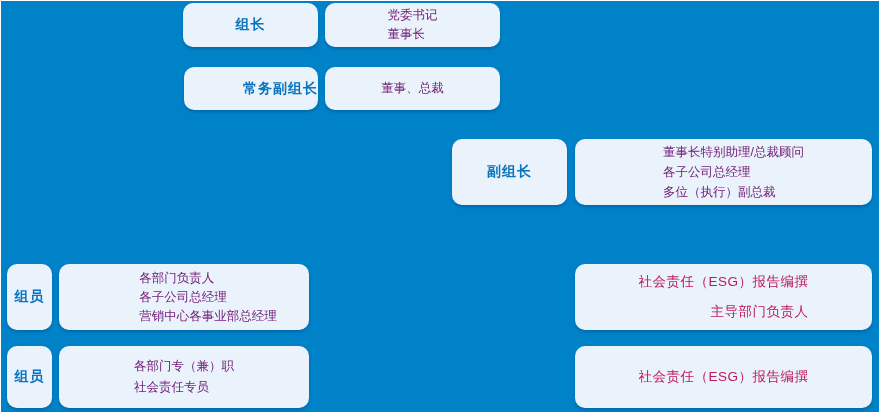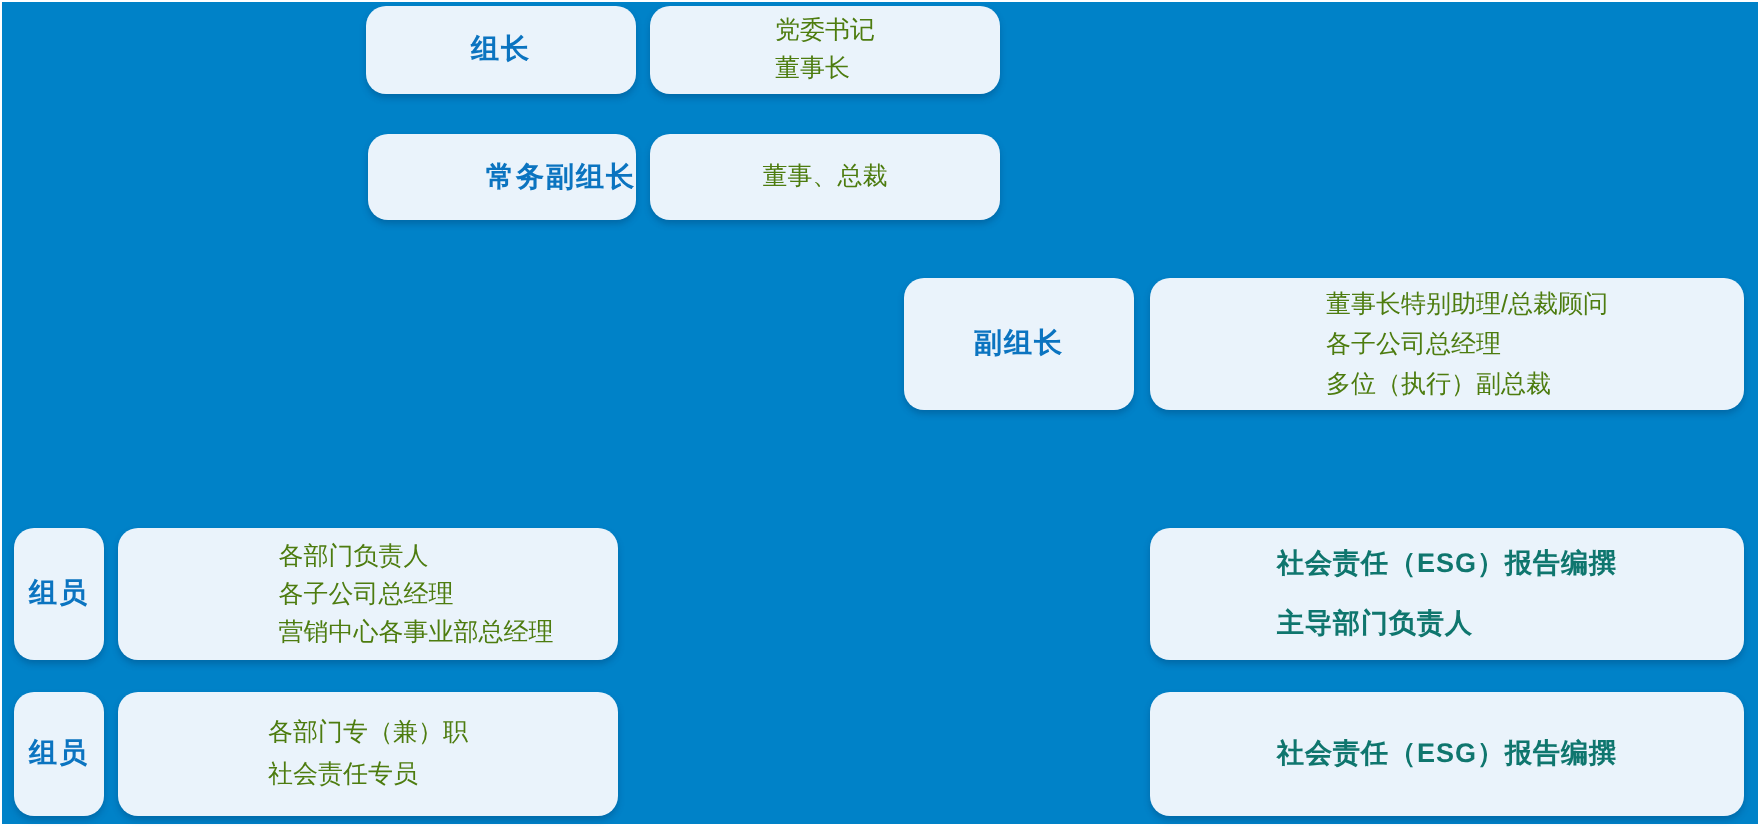--- a/index.html
+++ b/index.html
@@ -22,32 +22,32 @@
     justify-content: center;
     box-sizing: border-box;
   }
   .role {
     color: #0B74C0;
     font-weight: bold;
     font-size: 14px;
     letter-spacing: 1px;
   }
   .holders {
-    color: #4d7c0f;
+    color: #701a75;
     font-size: 12.5px;
     text-align: left;
   }
   .holders .line { line-height: 19px; }
   .lh20 .line { line-height: 20px; }
   .lh21 .line { line-height: 21px; }
   .esg-lines {
-    color: #0f766e;
-    font-weight: bold;
+    color: #be185d;
+    font-weight: normal;
     font-size: 13.5px;
-    text-align: left;
+    text-align: right;
     letter-spacing: 0.5px;
   }
   .esg-lines .line { line-height: 30px; }
 
   
   .b-leader-role      { left: 183px; top: 3px;   width: 135px; height: 44px; }
   .b-leader-holders   { left: 325px; top: 3px;   width: 175px; height: 44px; }
   .b-execdep-role     { left: 184px; top: 67px;  width: 134px; height: 43px; justify-content: flex-end; }
   .b-execdep-holders  { left: 325px; top: 67px;  width: 175px; height: 43px; }
   .b-deputy-role      { left: 452px; top: 139px; width: 115px; height: 66px; text-align: center; }

